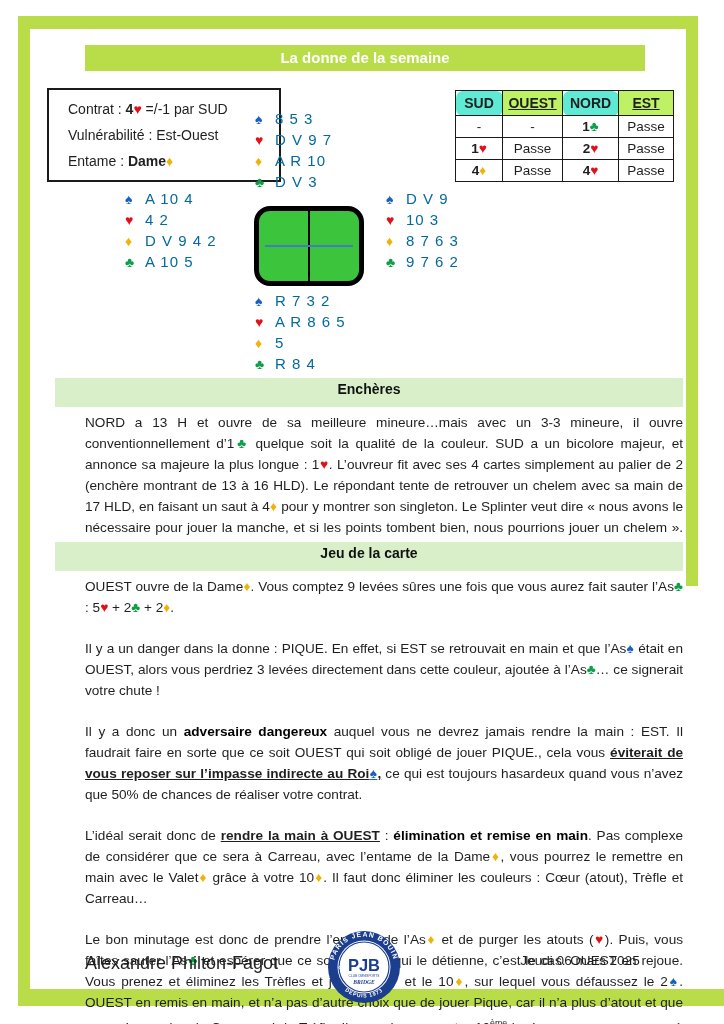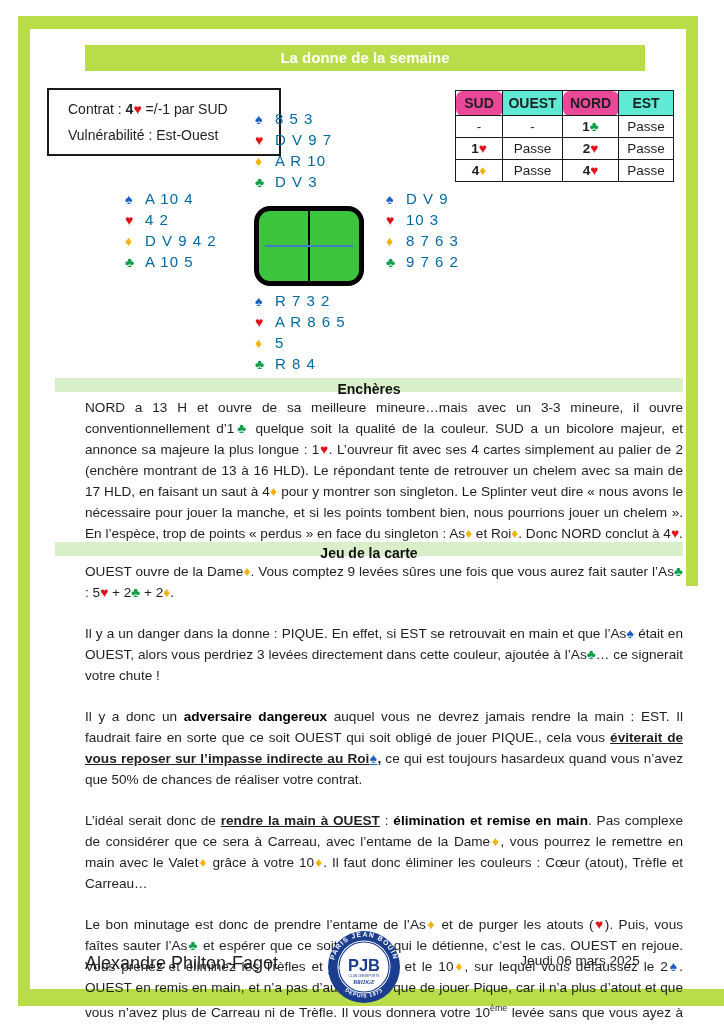--- a/index.html
+++ b/index.html
@@ -25,22 +25,22 @@
     border:2px solid #1a1a1a;padding:6px 19px;font-size:14px;line-height:26px;
     background:#fff;
   }
   
   .bidding{position:absolute;left:455px;top:90px;border-collapse:collapse;font-size:13.5px;}
   .bidding th,.bidding td{
     border:1.5px solid #1a1a1a;text-align:center;padding:0 4px;
   }
   .bidding th{height:24px;font-weight:bold;font-size:14px;}
   .bidding td{height:21px;background:#ffffff;}
-  .bid-green{background:#ec4899;border-radius:7px;}
-  .bid-red{background:#5eead4;}
+  .bid-green{background:#5eead4;border-radius:7px;}
+  .bid-red{background:#bef264;text-decoration:underline;}
   .bidding col.c1{width:47px}.bidding col.c2{width:60px}.bidding col.c3{width:56px}.bidding col.c4{width:55px}
   
   .hand{position:absolute;font-size:15px;}
   .suit-row{display:flex;align-items:center;height:21px;}
   .suit-ic{width:14px;font-size:14px;flex:0 0 14px;}
   .cards{letter-spacing:1px;color:#0369a1;margin-left:6px;white-space:pre;}
   .hand-north{left:255px;top:108px;}
   .hand-west{left:125px;top:188px;}
   .hand-east{left:386px;top:188px;}
   .hand-south{left:255px;top:290px;}
@@ -50,21 +50,21 @@
     background:#3dc43d;border:5px solid #000;border-radius:16px;
   }
   .tg-vline{position:absolute;left:50%;top:0;bottom:0;width:2px;margin-left:-1px;background:#000;}
   .tg-hline{position:absolute;top:50%;left:6px;right:6px;height:2px;margin-top:-1px;background:#3f7fc1;}
   
   .section{position:absolute;left:55px;width:628px;}
   .section-encheres{top:378px;}
   .section-jeu{top:542px;}
   .section-header{
     background:#d9efca;font-weight:bold;font-size:14px;text-align:center;
-    height:14px;line-height:22px;color:#111;
+    height:29px;line-height:22px;color:#111;
   }
   .section-body{margin:5px 0 0 30px;}
   .para{margin:0 0 20px 0;text-align:justify;font-size:13.6px;line-height:21px;}
   .para:last-child{margin-bottom:0;}
   
   .sg-b{font-weight:bold;}
   .sg-h{color:#e01219;}
   .sg-d{color:#f0b30a;}
   .sg-c{color:#0e9e4a;}
   .sg-s{color:#1a60c2;}
@@ -86,20 +86,21 @@
 <div class="frame frame-top"></div>
 <div class="frame frame-left"></div>
 <div class="frame frame-right"></div>
 <div class="frame frame-bottom"></div>
 
 <div class="banner">La donne de la semaine</div>
 
 <div class="contract-box">
   <div><span>Contrat : </span><span class="sg-b">4</span><span class="sg-hb">♥</span><span> =/-1 par SUD</span></div>
   <div><span>Vulnérabilité : Est-Ouest</span></div>
+  <div><span>Entame : </span><span class="sg-b">Dame</span><span class="sg-db">♦</span></div>
 </div>
 
 <table class="bidding">
   <colgroup>
       <col class="c1">
       <col class="c2">
       <col class="c3">
       <col class="c4">
     </colgroup>
   <tbody>

